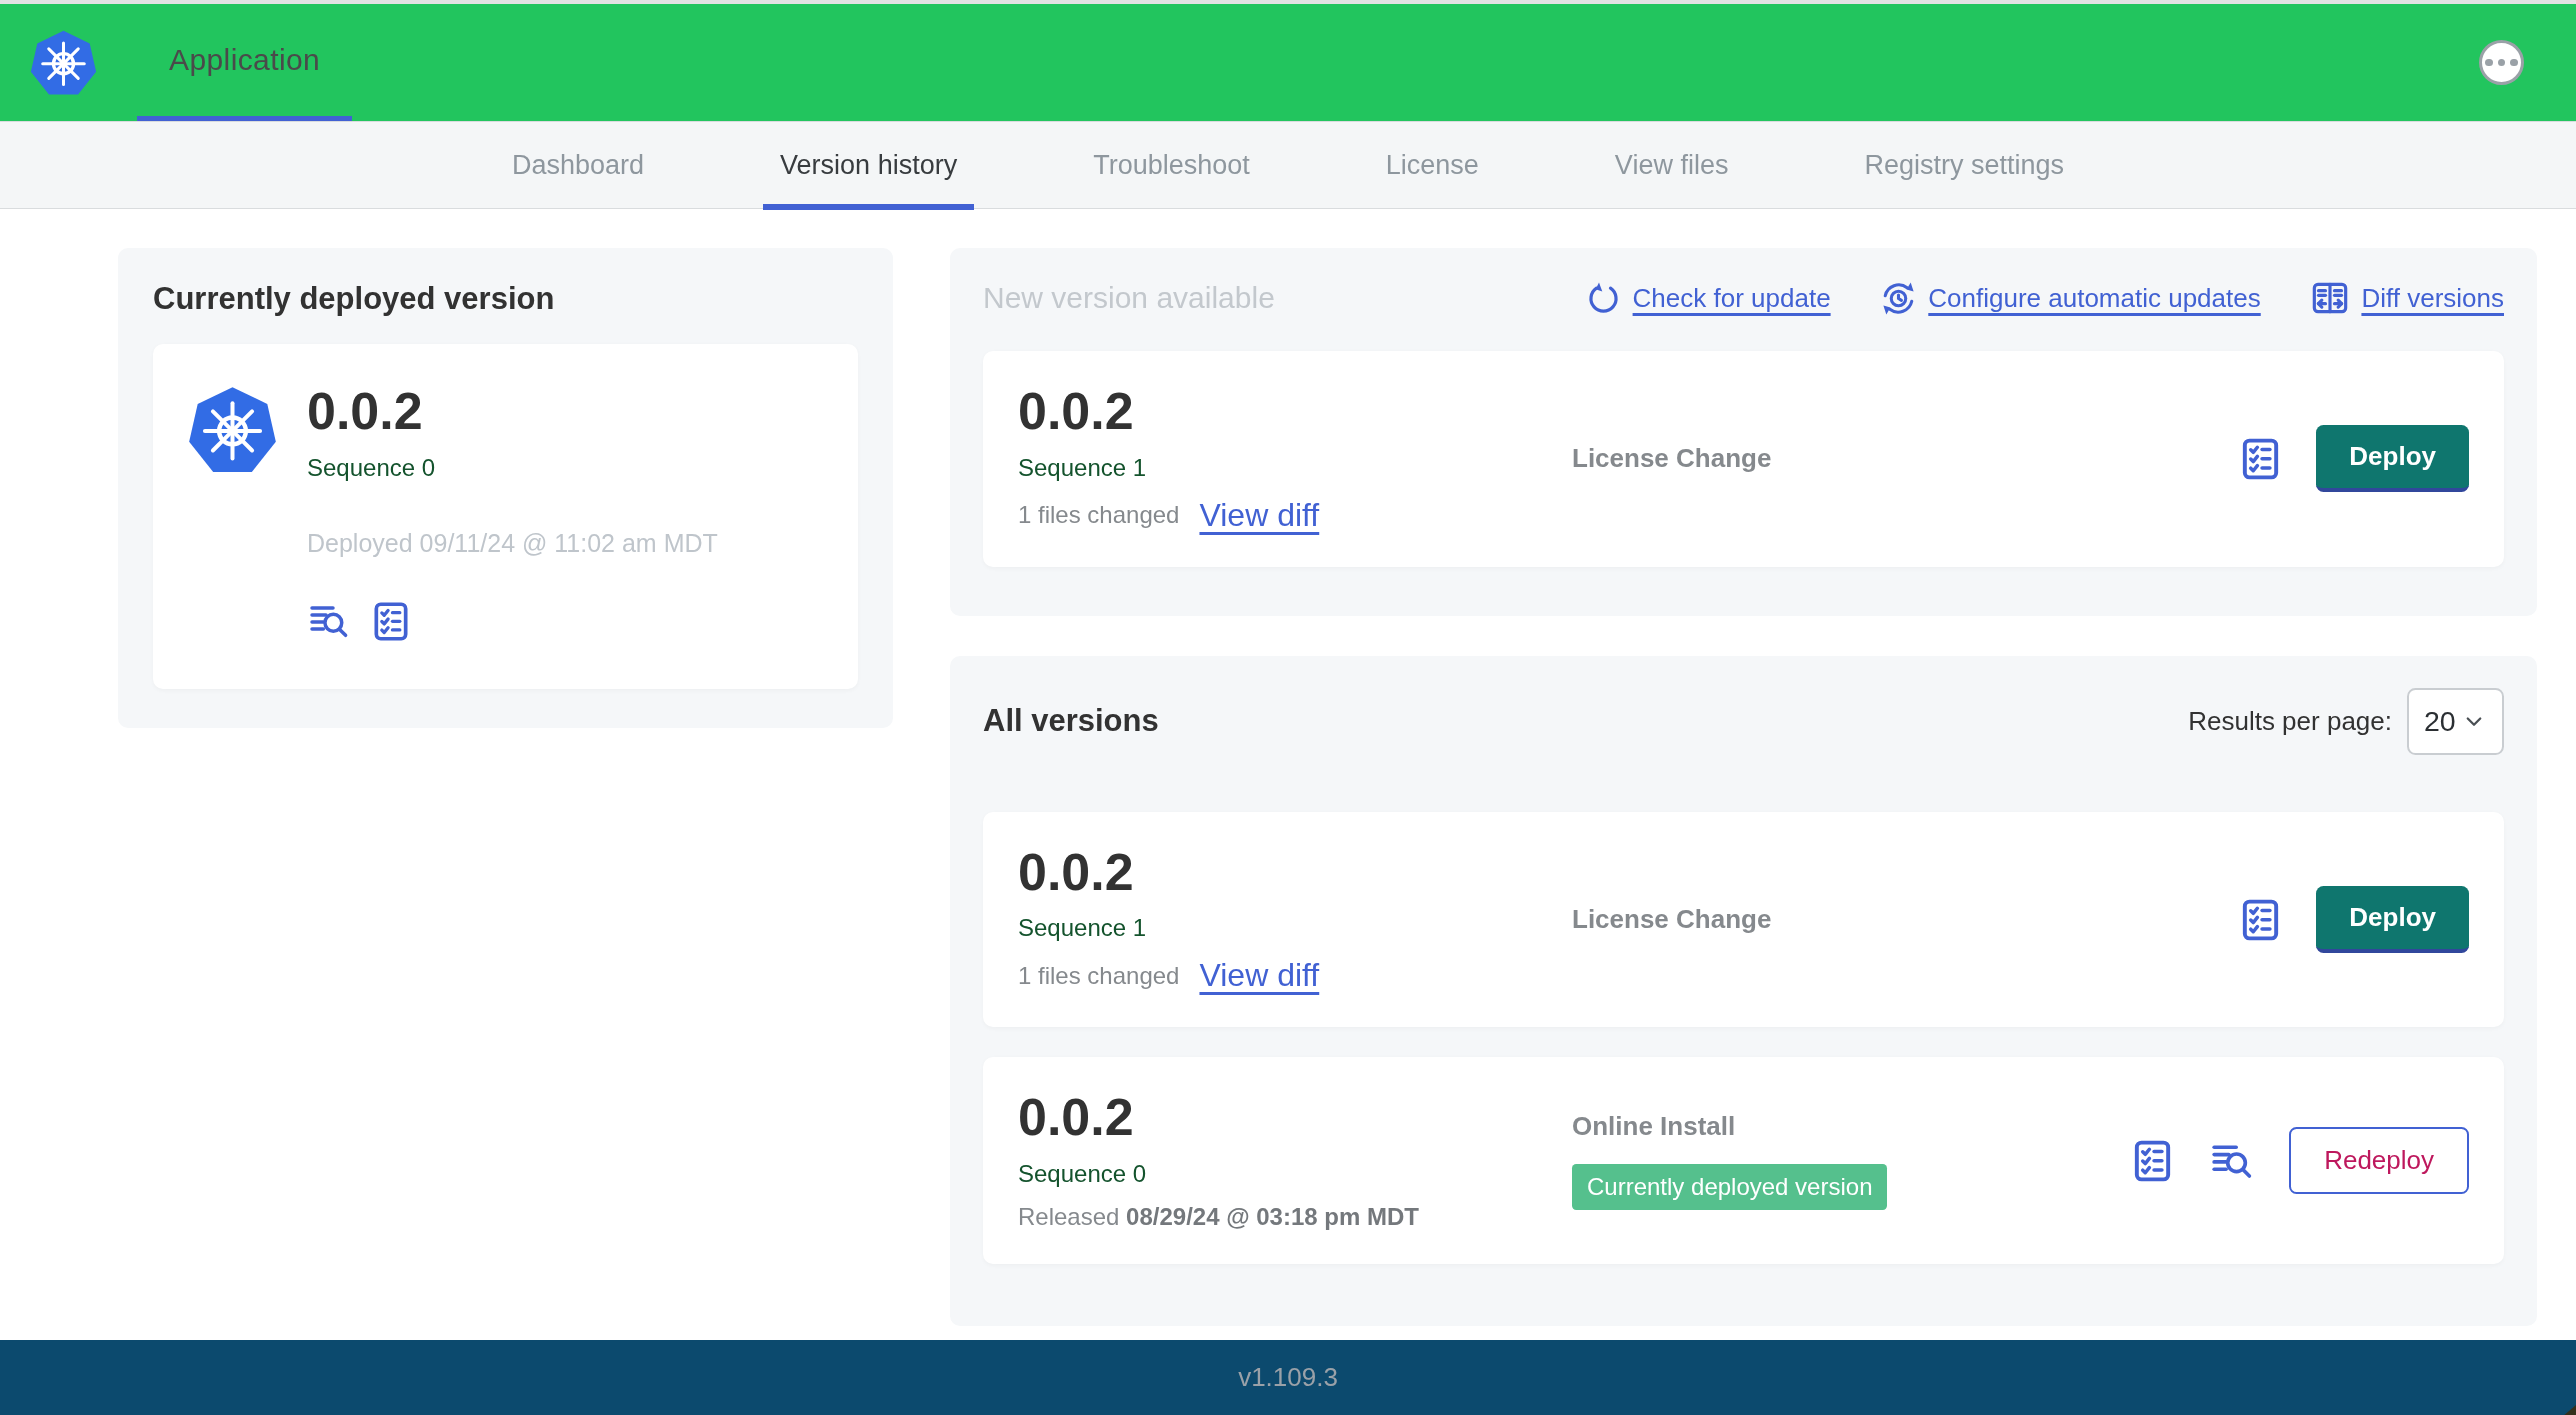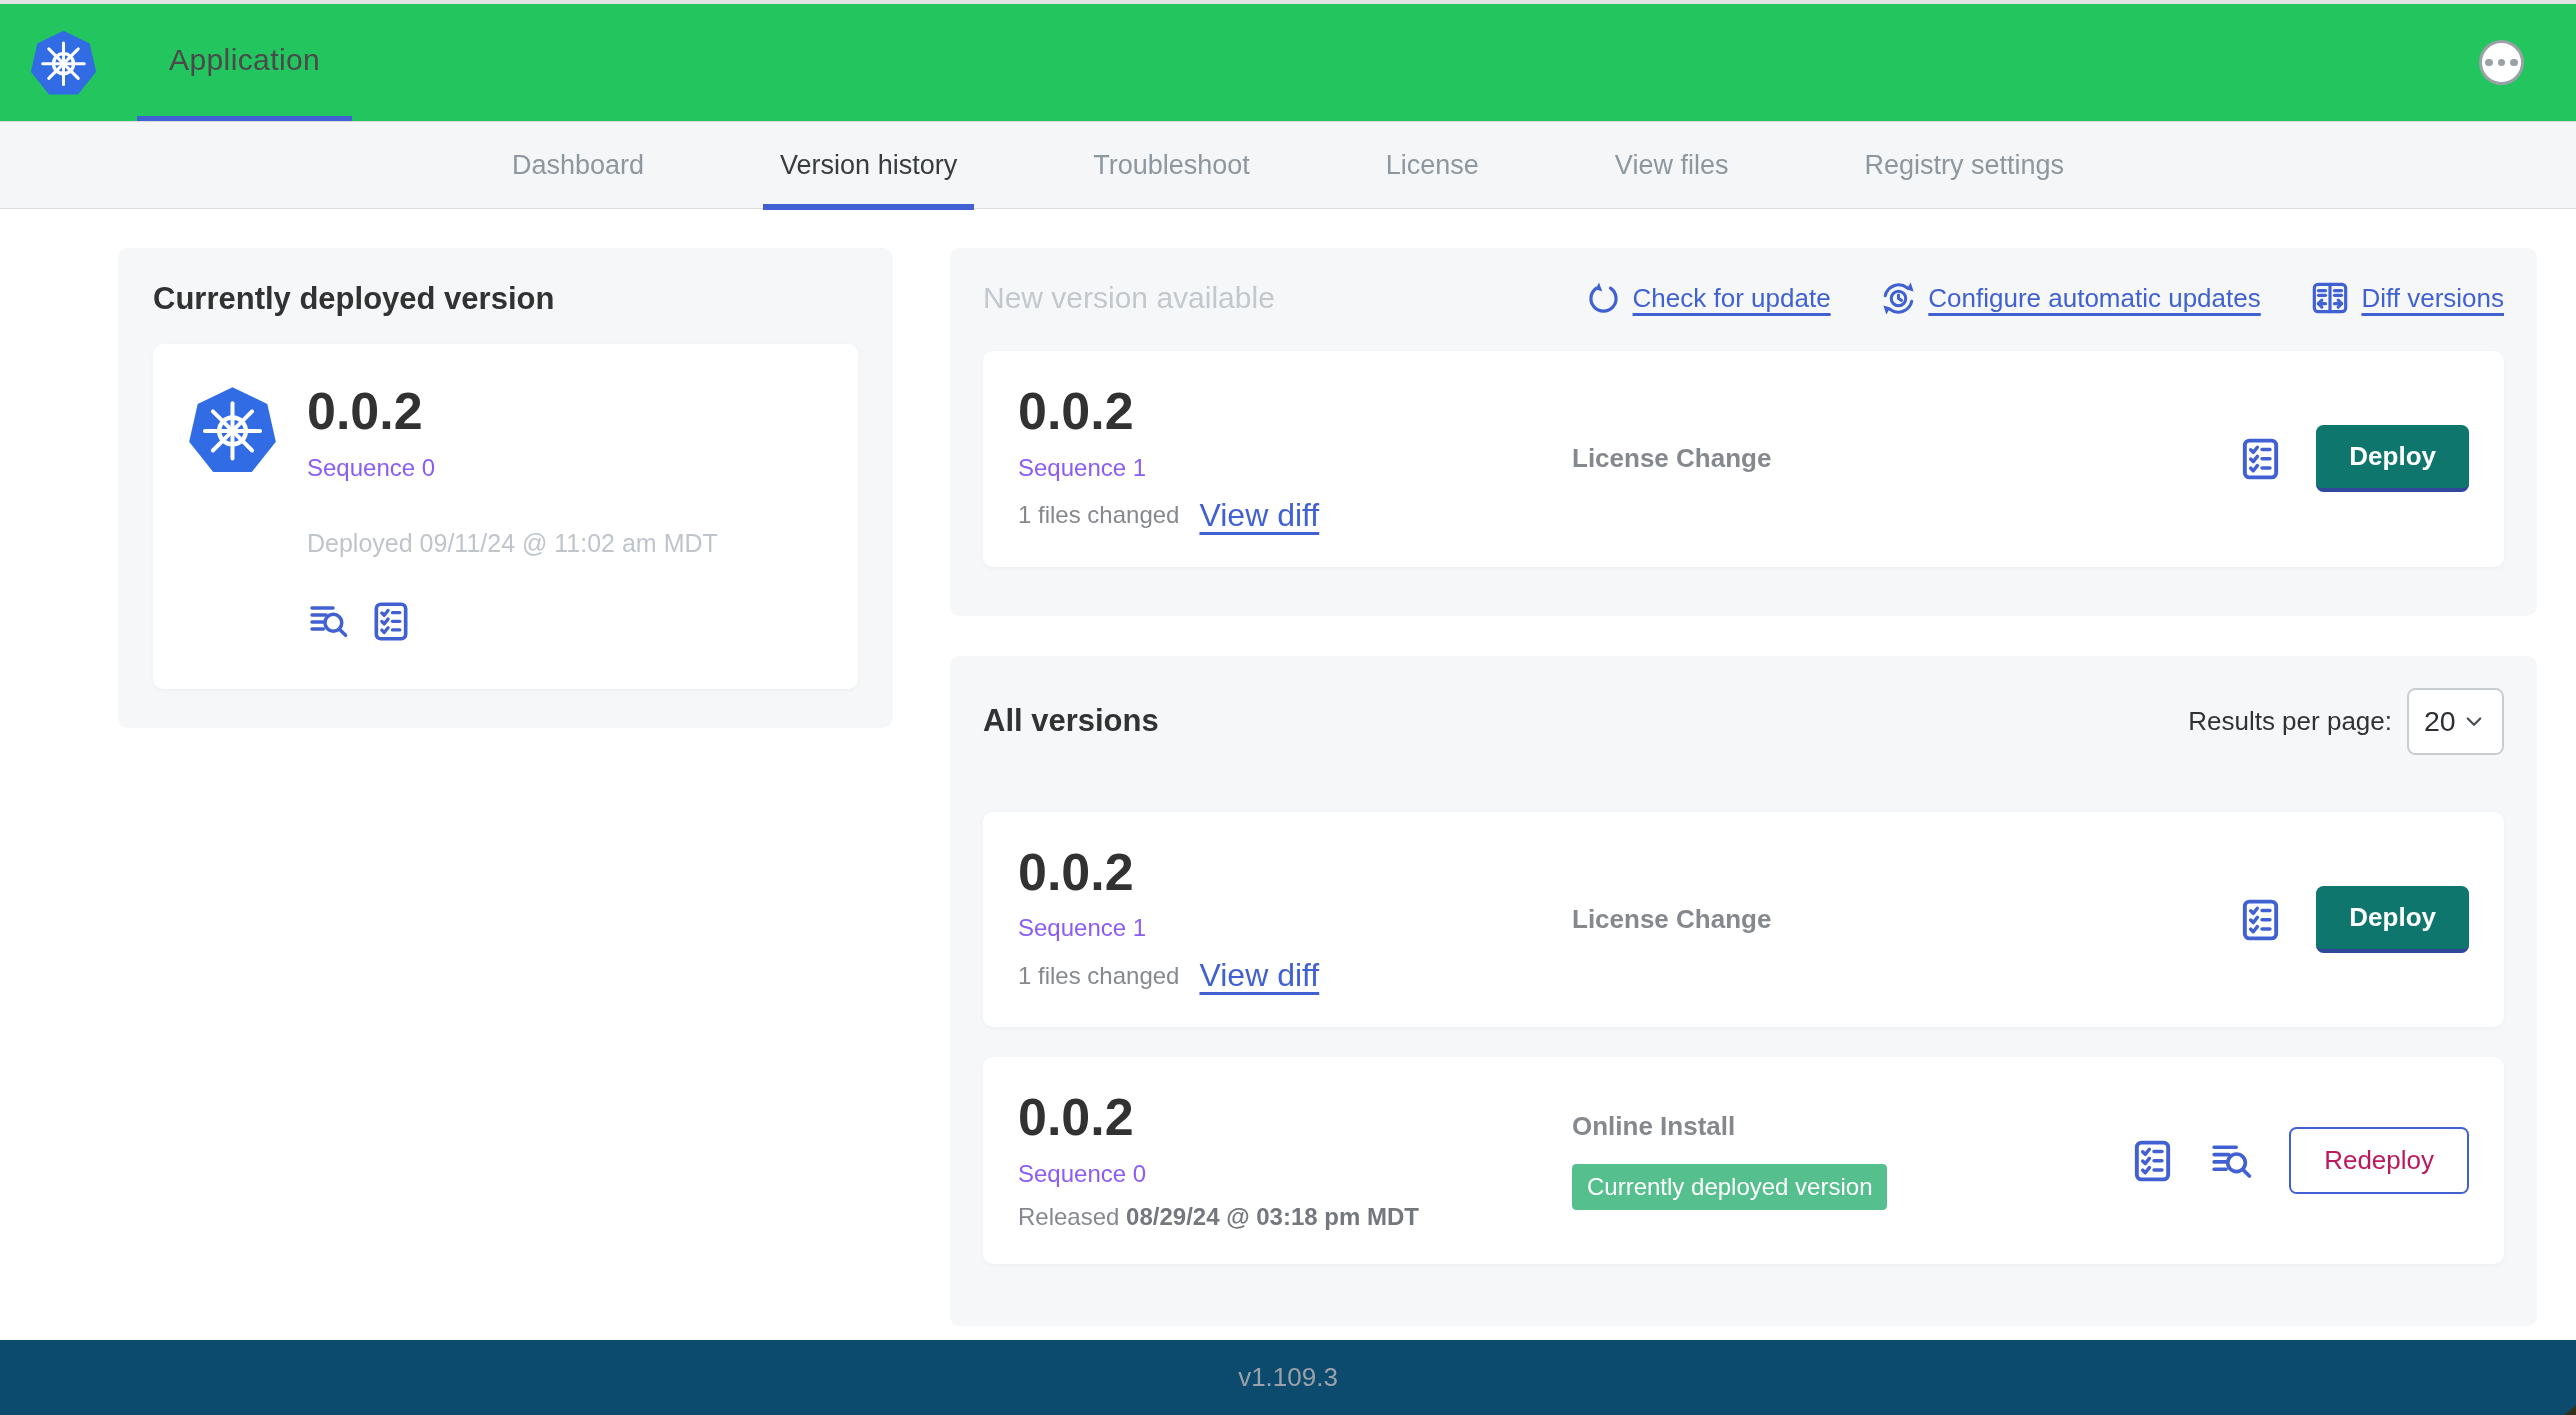--- a/index.html
+++ b/index.html
@@ -65,21 +65,21 @@
   
   .left-card { width: 775px; flex: none; padding: 33px 35px 39px 35px; }
   .card-title { font-size: 31px; font-weight: 700; color: #323232; }
   .deployed-inner {
     margin-top: 27px; background: #ffffff; border-radius: 10px;
     padding: 40px 35px 44px 35px; display: flex; gap: 30px;
     box-shadow: 0 1.7px 4.2px rgba(0,0,0,0.03);
   }
   .deployed-inner .k8s-sm { width: 89px; height: 92px; flex: none; }
   .big-version { font-size: 52px; font-weight: 700; color: #323232; line-height: 1.05; }
-  .seq-text { font-size: 24px; color: #8b5cf6; margin-top: 15px; }
+  .seq-text { font-size: 24px; color: #14532d; margin-top: 15px; }
   .deployed-date { font-size: 25px; color: #bfc5cb; margin-top: 47px; }
   .left-icons { margin-top: 40px; display: flex; align-items: center; gap: 17px; }
   .icon-btn { background: none; border: none; padding: 0; cursor: pointer; display: flex; }
 
   
   .right-col { flex: 1; margin-left: 57px; display: flex; flex-direction: column; }
 
   .new-version-card { padding: 30px 33px 49px 33px; }
   .nv-header { display: flex; align-items: center; }
   .nv-title { font-size: 30px; font-weight: 500; color: #c3c8cd; }

